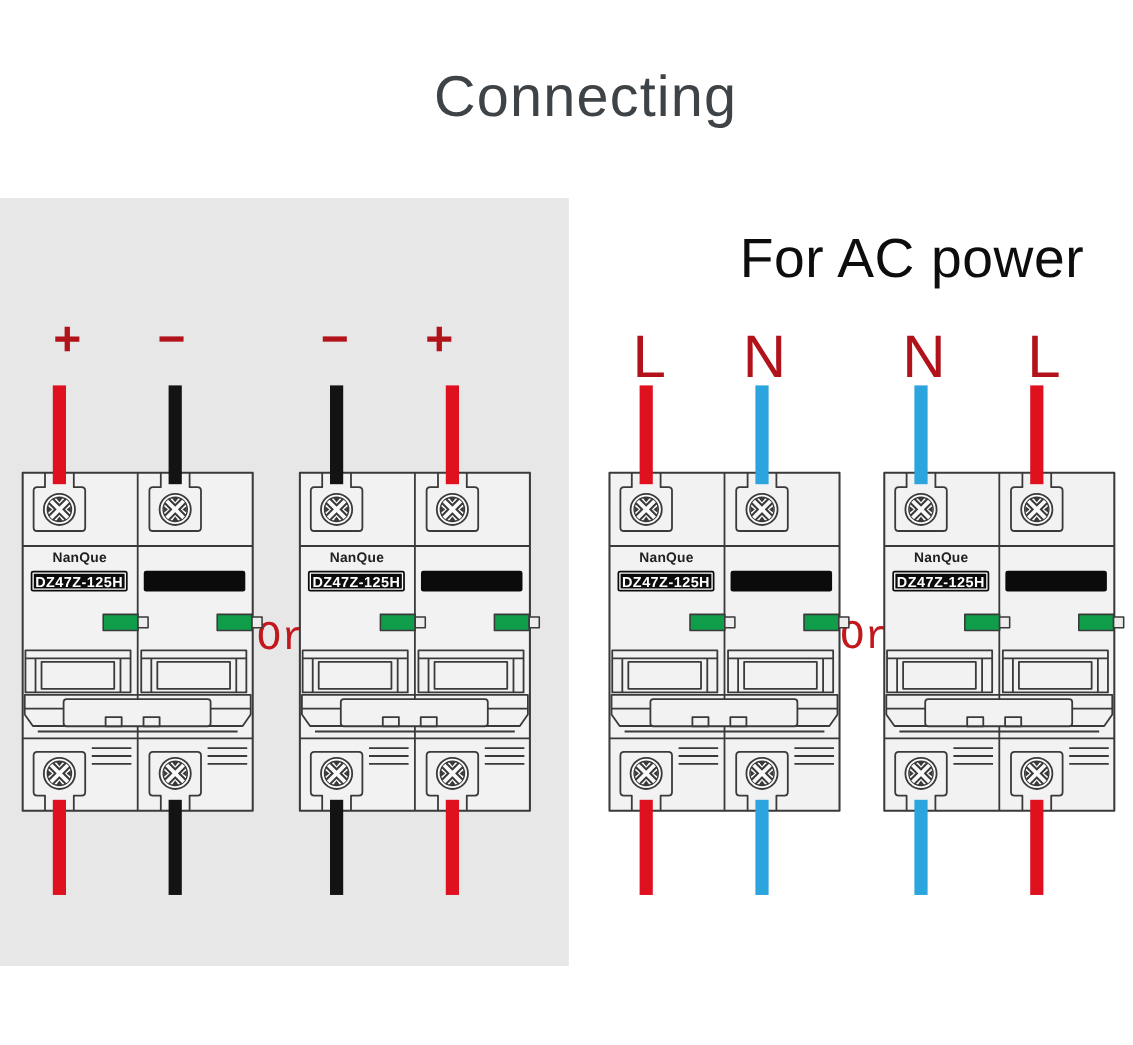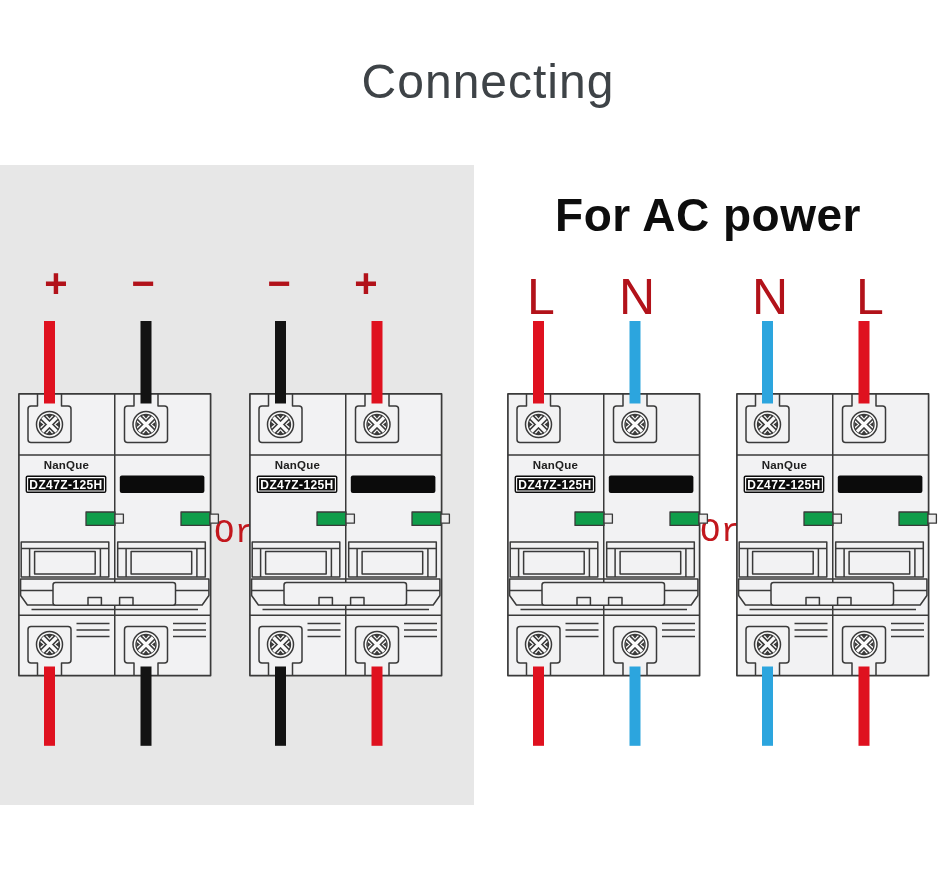--- a/index.html
+++ b/index.html
@@ -21,21 +21,21 @@
   .panel-dc{
     left:0;top:165px;width:474px;height:640px;
     background:var(--panel_bg,#e7e7e7);
   }
   .heading{
     font-size:46px;line-height:1.1;
     color:var(--heading_color,#0d0d0d);
     letter-spacing:.5px;
   }
   .heading-dc{left:225px;top:198px;}
-  .heading-ac{left:708px;top:190px;font-weight:bold;}
+  .heading-ac{left:760px;top:190px;}
   .tl{color:var(--terminal_label_red,#b2121a);line-height:1;}
   .tl-dc{top:263px;font-size:40px;font-weight:bold;}
   .tl-ac{top:272px;font-size:50px;font-weight:normal;}
   .tl-dc1{left:56px;} .tl-dc2{left:143px;} .tl-dc3{left:279px;} .tl-dc4{left:366px;}
   .tl-ac1{left:541px;} .tl-ac2{left:637px;} .tl-ac3{left:770px;} .tl-ac4{left:870px;}
   .or-label{
     font-size:34px;line-height:1;
     color:var(--or_red,#c2171d);
     font-family:Liberation Mono, monospace;
   }

